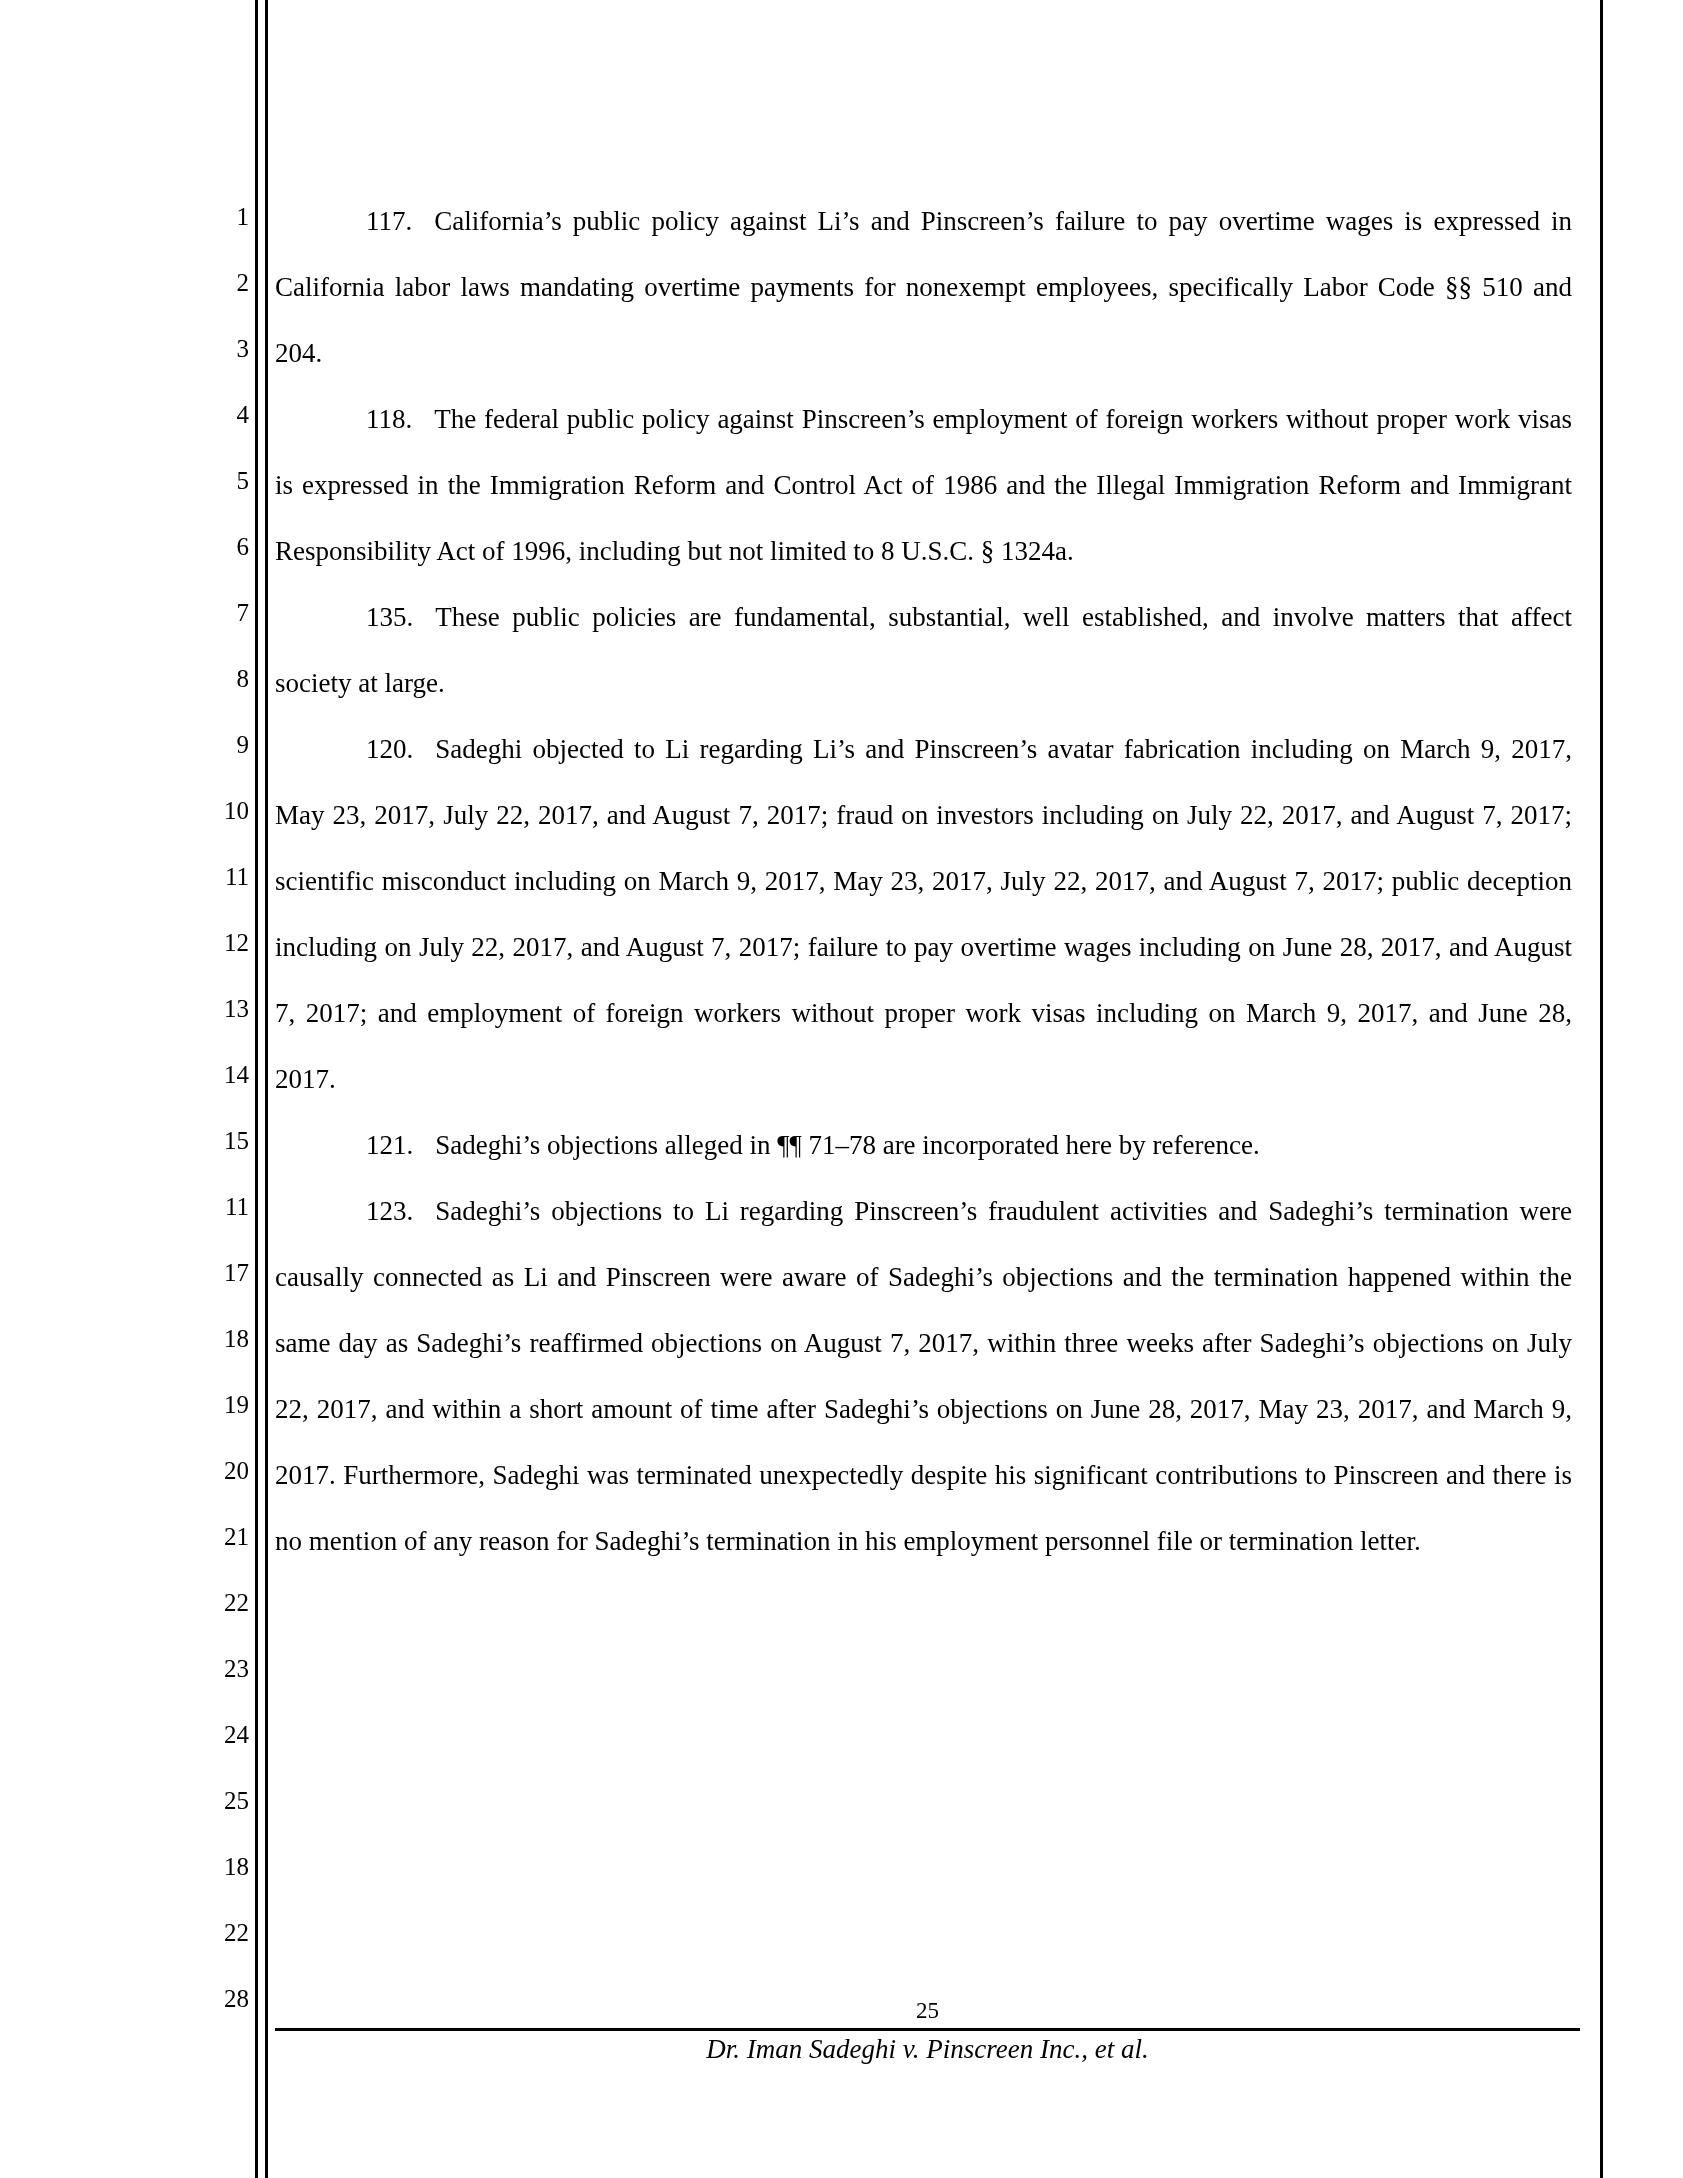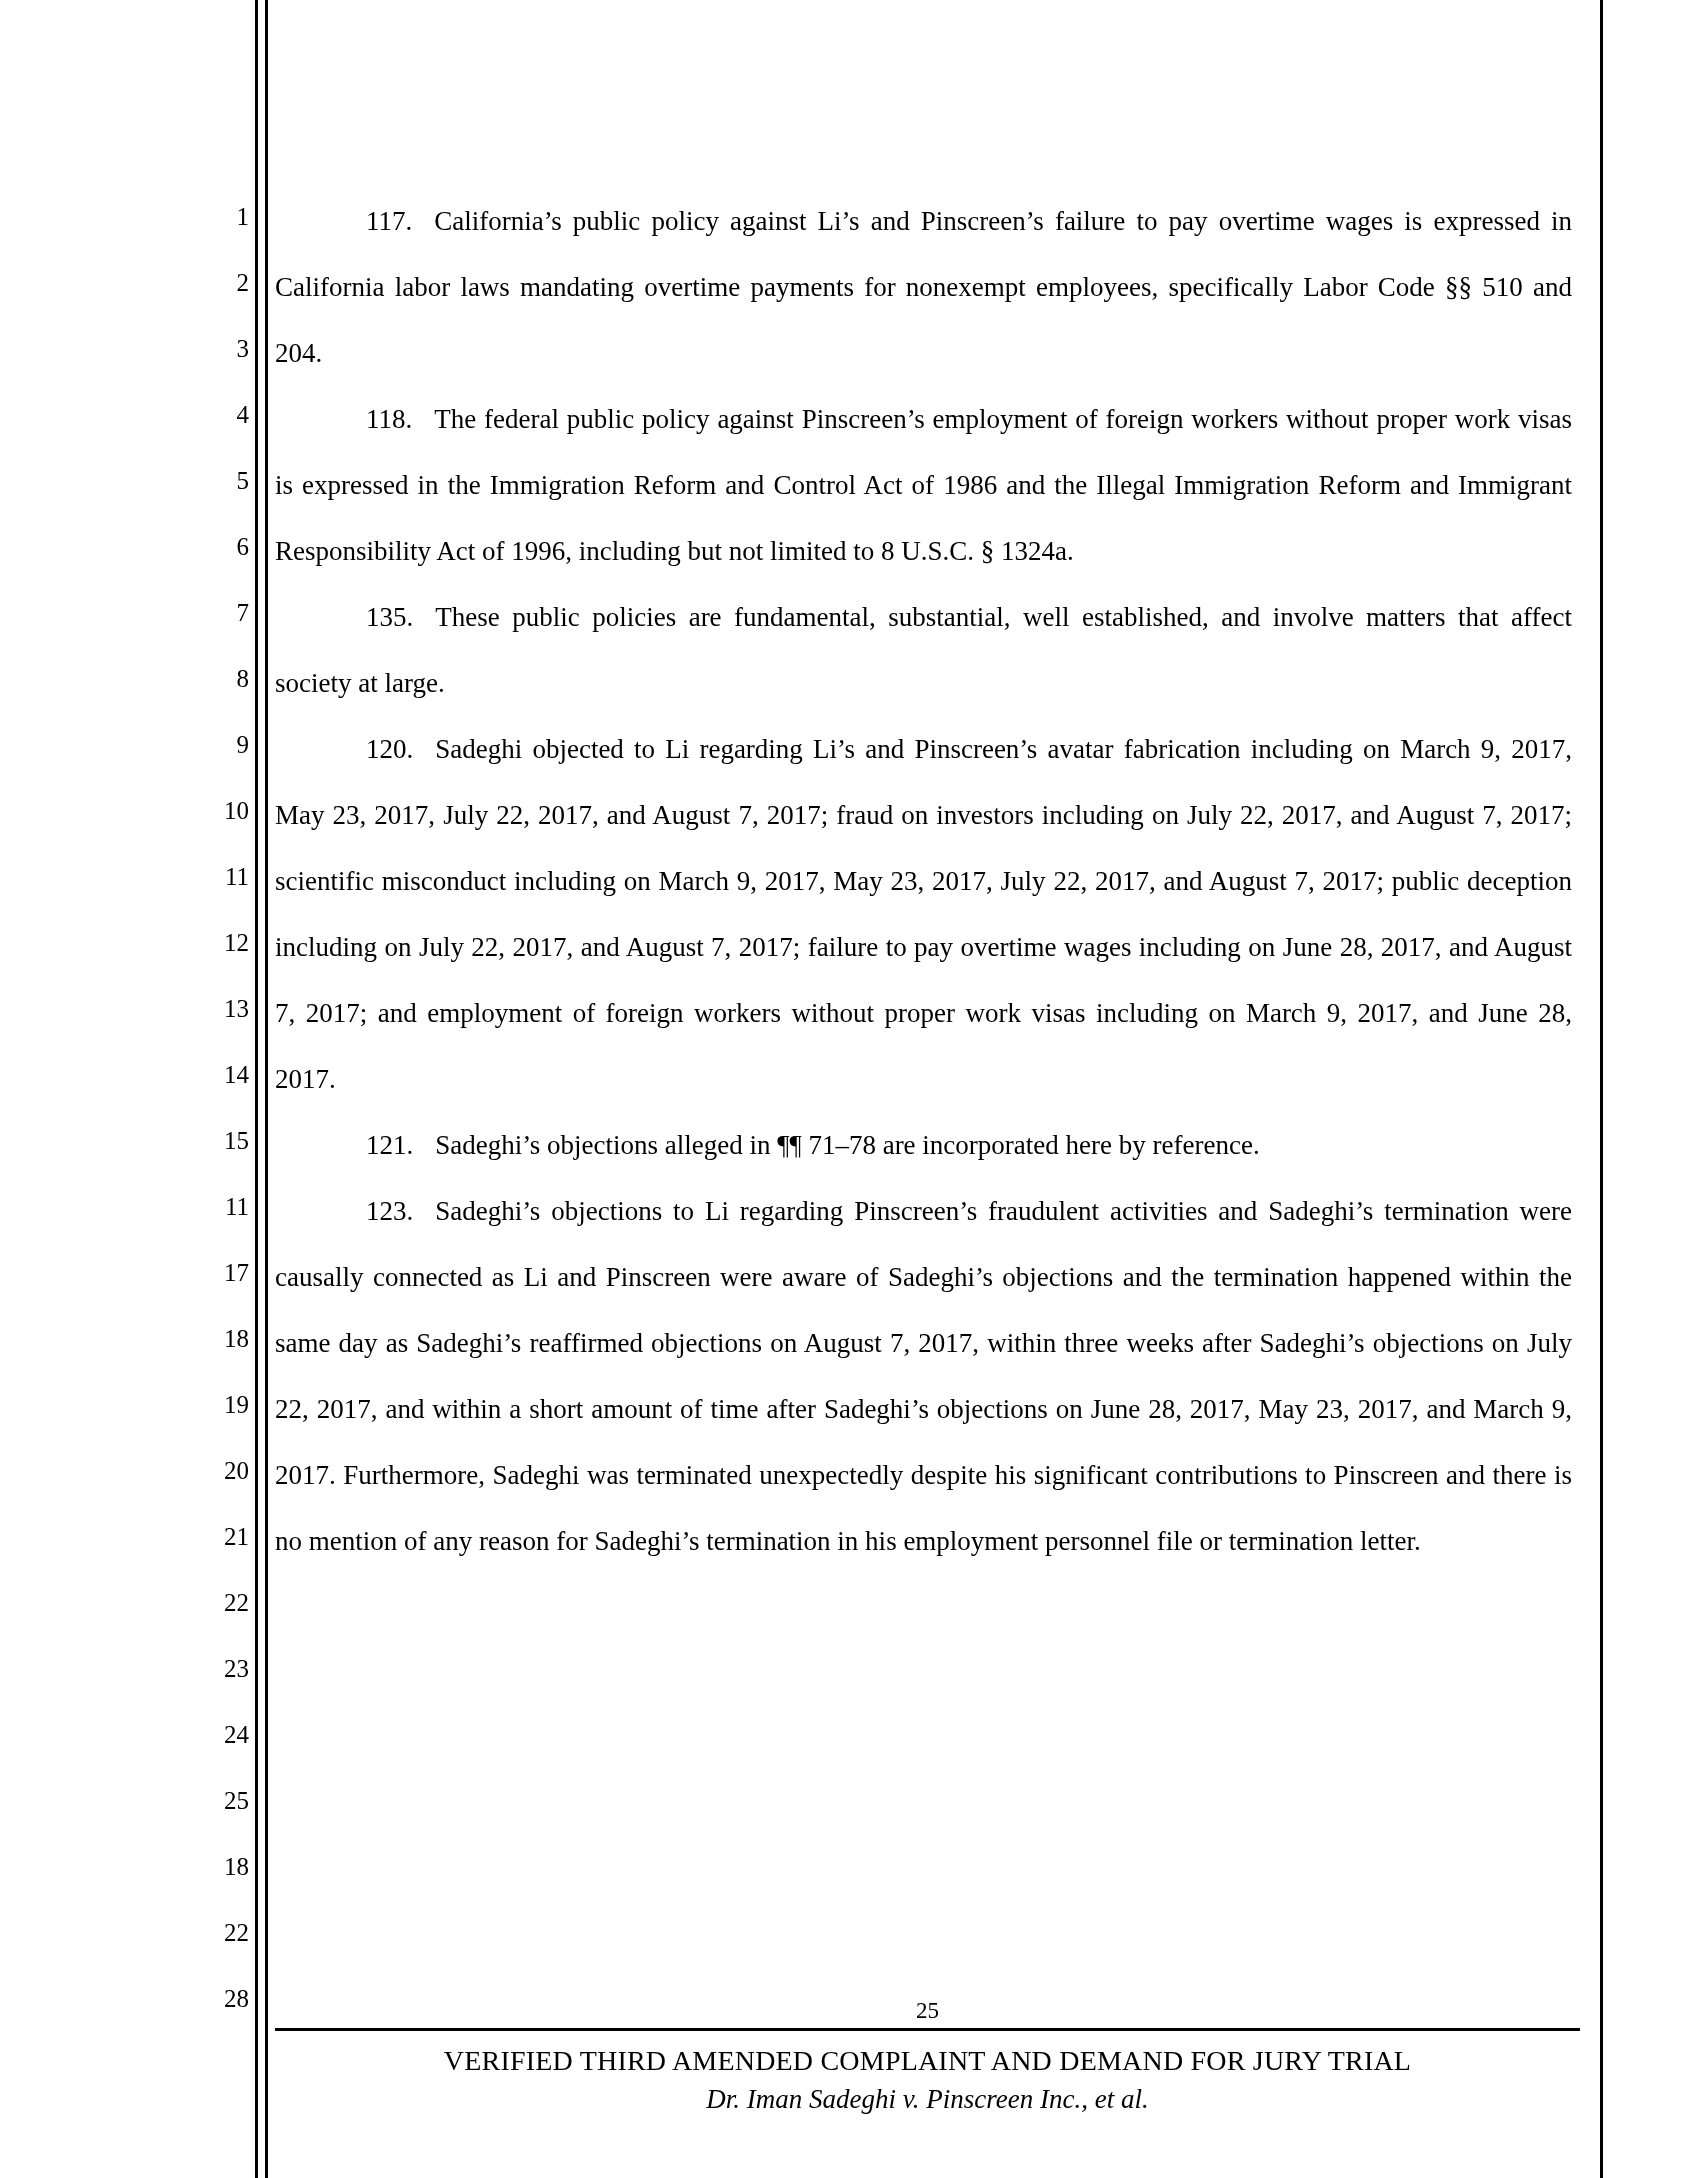--- a/index.html
+++ b/index.html
@@ -167,18 +167,17 @@
 
     <p class="para">
       <span class="num">123.</span><span>Sadeghi’s objections to Li regarding Pinscreen’s fraudulent activities and Sadeghi’s termination were causally connected as Li and Pinscreen were aware of Sadeghi’s objections and the termination happened within the same day as Sadeghi’s reaffirmed objections on August 7, 2017, within three weeks after Sadeghi’s objections on July 22, 2017, and within a short amount of time after Sadeghi’s objections on June 28, 2017, May 23, 2017, and March 9, 2017. Furthermore, Sadeghi was terminated unexpectedly despite his significant contributions to Pinscreen and there is no mention of any reason for Sadeghi’s termination in his employment personnel file or termination letter.</span>
     </p>
 
   </div>
 
   <div class="footer">
     <div class="page-number">25</div>
     <div class="footer-rule"></div>
-    <div class="footer-title">VERIFIED THIRD AMENDED COMPLAINT AND DEMAND FOR JURY TRIAL</div>
     <div class="footer-subtitle">Dr. Iman Sadeghi v. Pinscreen Inc., et al.</div>
   </div>
 
 </div>
 
 
 </body></html>

